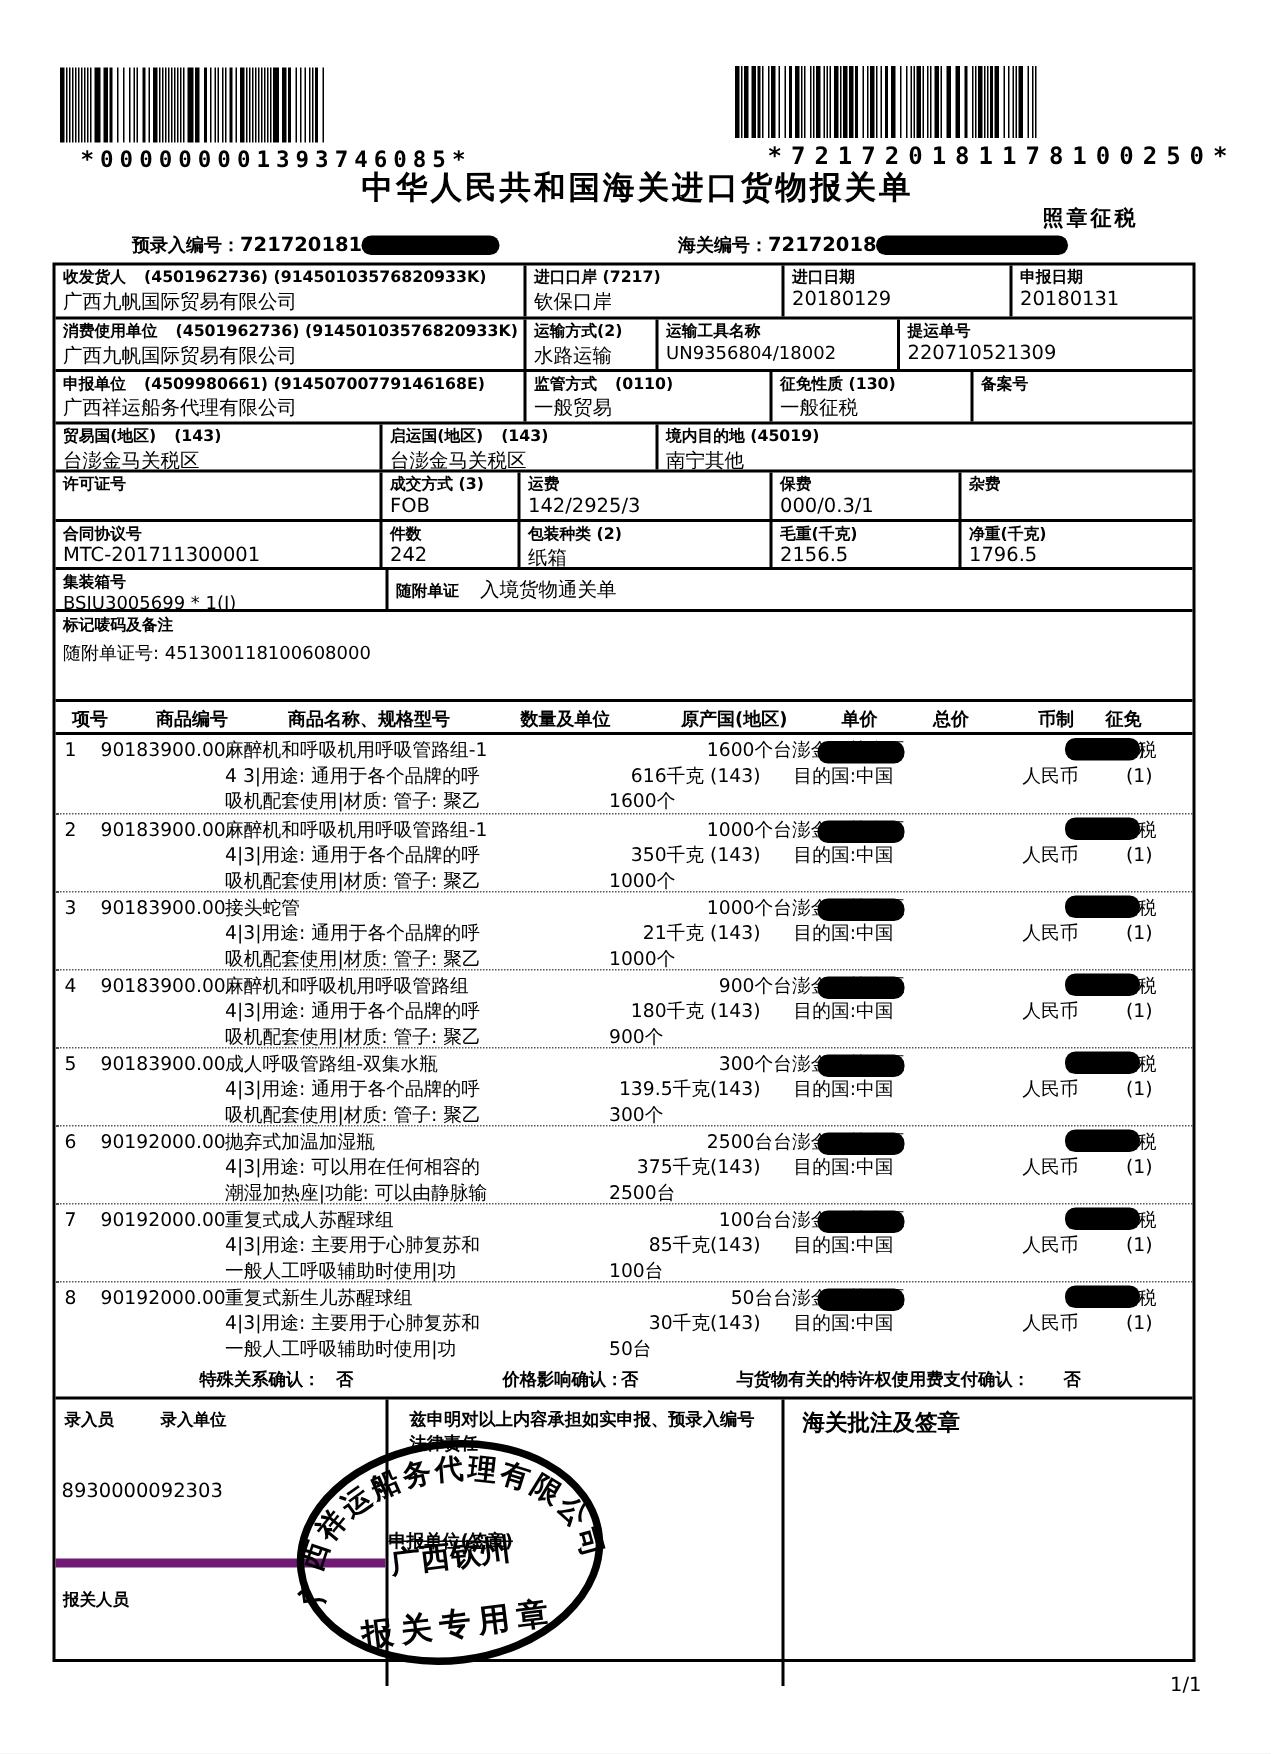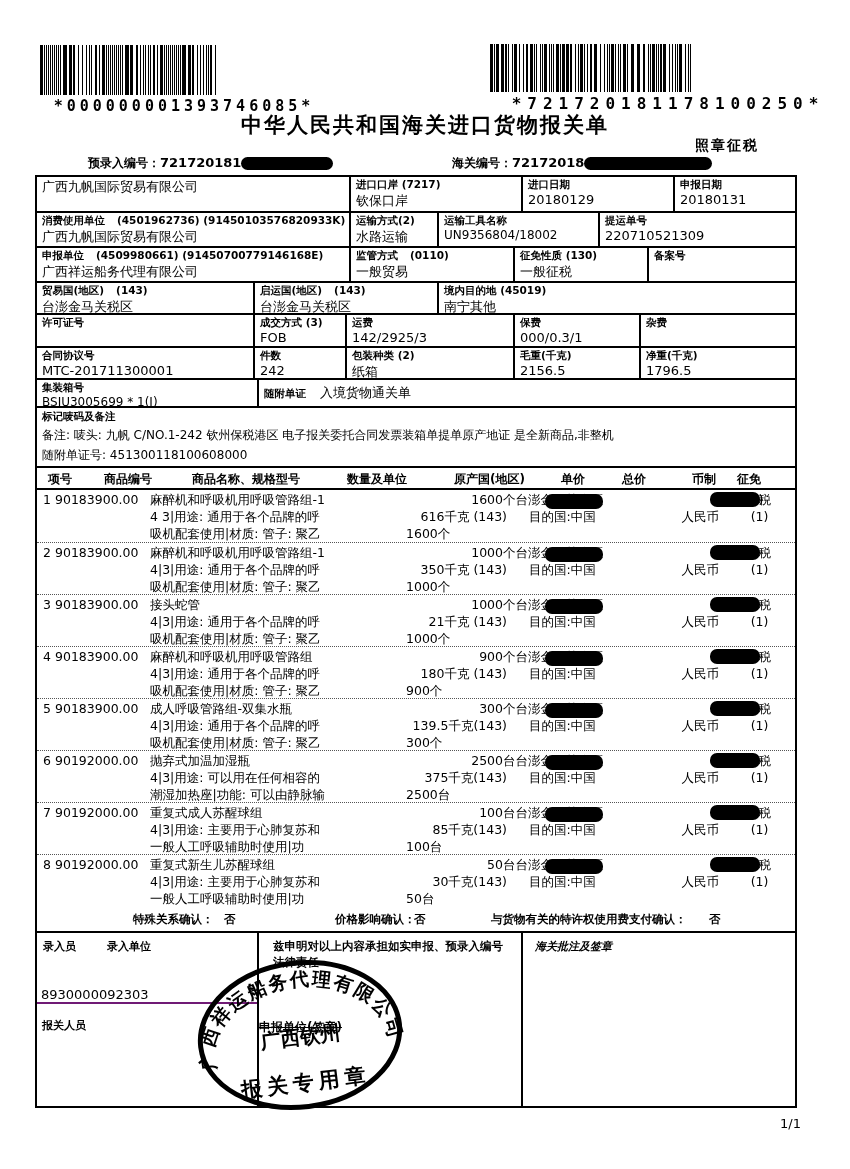--- a/index.html
+++ b/index.html
@@ -41,42 +41,42 @@
   #marks .mline { font-size:12px; margin-top:3px; white-space:nowrap; }
 
   #ihdr { position:relative; height:22px; border-bottom:2px solid #000; }
   #ihdr span { position:absolute; top:3px; font-size:12px; font-weight:bold; white-space:nowrap; }
 
   #items { }
   .item { position:relative; height:52px; }
   .item + .item { border-top:1px dotted #555; }
   .item span { position:absolute; font-size:12.5px; white-space:nowrap; }
   .it-no   { left:0;   width:14px; top:2px; text-align:right; }
-  .it-code { left:18px;  top:2px; }
+  .it-code { left:30px;  top:2px; }
   .it-n1 { left:113px; top:2px; }
   .it-n2 { left:113px; top:19px; }
   .it-n3 { left:113px; top:36px; }
   .it-qty { left:281px; width:285px; top:2px; text-align:right; }
   .it-b1  { left:508px; top:4px; }
   .it-grp { left:577px; width:96px; top:2px; text-align:right; }
   .it-grp .rd { margin-right:1px; }
   .it-tax { left:684px; top:2px; }
   .it-wt  { left:310px; width:160px; top:19px; text-align:right; }
   .it-dest{ left:492px; top:19px; }
   .it-cur { left:612px; width:70px; top:19px; text-align:right; }
   .it-tax2{ left:700px; width:45px; top:19px; text-align:center; }
   .it-q2  { left:369px; top:36px; }
 
   #confirm { position:relative; height:27px; border-bottom:2px solid #000; }
   #confirm span { position:absolute; top:6px; font-size:11.5px; font-weight:bold; white-space:nowrap; }
 
   #bottom { display:grid; grid-template-columns:222px 264px 1fr; height:173px; }
   .bcol { position:relative; border-right:2px solid #000; }
   .bcol:last-child { border-right:none; }
-  #bl-top { position:relative; height:71px; border-bottom:2px solid #701a75; }
+  #bl-top { position:relative; height:112px; border-bottom:6px solid #701a75; }
   #bl-bot { position:relative; height:79px; }
   .blabel { font-size:11px; font-weight:bold; white-space:nowrap; }
   #decl1,#decl2 { position:absolute; left:14px; font-size:11.5px; font-weight:bold; white-space:nowrap; }
   #declarant { position:absolute; left:0px; top:86px; font-size:12px; font-weight:bold;
                text-decoration:line-through; white-space:nowrap; }
 
   #stamp { position:absolute; left:193px; top:956px; width:214px; height:158px;
            transform:rotate(-7deg); z-index:5; }
 
   .pageno { position:absolute; left:780px; top:1116px; font-size:13px; }
@@ -220,20 +220,21 @@
     <span>预录入编号：</span><span class="v">721720181</span><span class="rd" style="width:92px;height:13px;"></span>
   </div>
   <div class="preline" style="left:452px;">
     <span>海关编号：</span><span class="v">72172018</span><span class="rd" style="width:128px;height:13px;"></span>
   </div>
 
   <div id="form">
 
     <div class="row r1">
       <div class="cell">
+        <div class="lbl"><span>收发货人</span><span class="code">(4501962736)    (91450103576820933K)</span></div>
         <div class="val">广西九帆国际贸易有限公司</div>
       </div>
       <div class="cell">
         <div class="lbl">进口口岸 (7217)</div>
         <div class="val">钦保口岸</div>
       </div>
       <div class="cell">
         <div class="lbl">进口日期</div>
         <div class="val">20180129</div>
       </div>
@@ -347,21 +348,20 @@
         <div class="lbl">集装箱号</div>
         <div class="val" style="font-size:12px;">BSIU3005699 * 1(I)</div>
       </div>
       <div class="cell">
         <div class="lbl" style="margin-top:3px;"><span>随附单证</span><span class="inline-val">入境货物通关单</span></div>
       </div>
     </div>
 
     <div id="marks">
       <div class="lbl">标记唛码及备注</div>
-      <div class="mline">备注: 唛头: 九帆 C/NO.1-242  钦州保税港区 电子报关委托合同发票装箱单提单原产地证 是全新商品,非整机</div>
       <div class="mline">随附单证号:   451300118100608000</div>
     </div>
 
     <div id="ihdr">
       <span style="left:11px;">项号</span>
       <span style="left:67px;">商品编号</span>
       <span style="left:155px;">商品名称、规格型号</span>
       <span style="left:310px;">数量及单位</span>
       <span style="left:417px;">原产国(地区)</span>
       <span style="left:524px;">单价</span>
@@ -567,21 +567,21 @@
         <div id="bl-bot">
           <span class="blabel" style="position:absolute;left:5px;top:14px;">报关人员</span>
         </div>
       </div>
       <div class="bcol">
         <div id="decl1" style="top:6px;">兹申明对以上内容承担如实申报、预录入编号</div>
         <div id="decl2" style="top:22px;">法律责任</div>
         <div id="declarant">申报单位(签章)</div>
       </div>
       <div class="bcol">
-        <span class="blabel" style="position:absolute;left:12px;top:6px;font-size:11px;font-style:italic;">海关批注及签章</span>
+        <span class="blabel" style="position:absolute;left:12px;top:6px;font-size:15px;">海关批注及签章</span>
       </div>
     </div>
   </div>
 
   <div id="stamp">
     <svg width="214" height="158" viewBox="0 0 214 158">
       <ellipse cx="107" cy="79" rx="100" ry="72" fill="none" stroke="#000" stroke-width="5"></ellipse>
       <defs>
         <path id="arcPath" d="M 22,108 A 88,62 0 1 1 192,108"></path>
       </defs>

